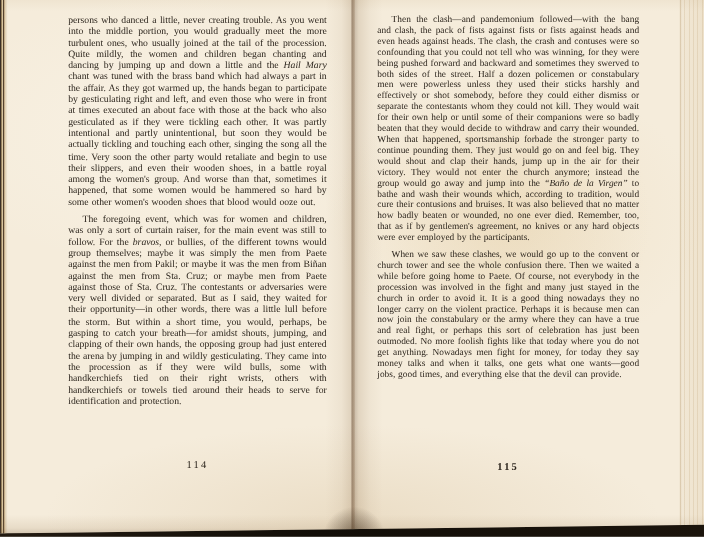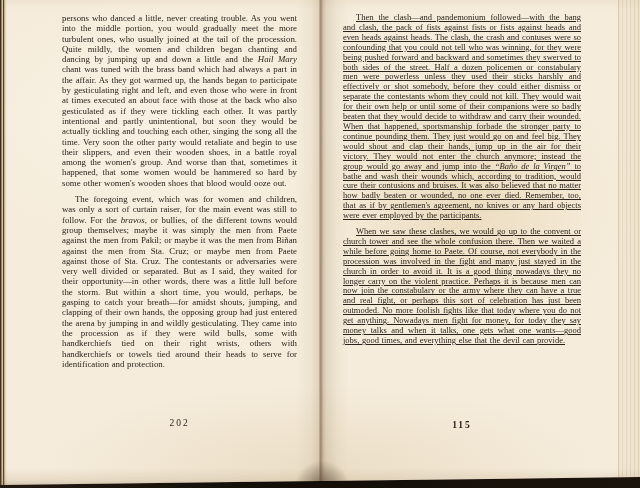--- a/index.html
+++ b/index.html
@@ -77,21 +77,21 @@
     position: absolute; left: 0; right: 0; bottom: 0; height: 20px;
     background: linear-gradient(180deg, rgba(150,118,78,0) 0%, rgba(150,118,78,0.14) 60%, rgba(105,78,48,0.32) 100%);
   }
 
   .page-text {
     position: absolute; top: 13px;
     color: var(--ink, #2b241c);
     text-align: justify;
   }
   .page-text.left  { left: 62px;  width: 235px; font-size: 8.8px; line-height: 10.3px; }
-  .page-text.right { left: 343px; width: 238px; font-size: 8.5px; line-height: 9.9px; text-decoration: underline;  }
+  .page-text.right { left: 343px; width: 238px; font-size: 8.5px; line-height: 9.9px;  }
 
   .para { margin: 0; word-spacing: 0.06em; }
   .para + .para { margin-top: 6px; }
   .para.indent { text-indent: 13px; }
   .para i { font-style: italic; }
 
   .pagenum {
     position: absolute; text-align: center;
     color: var(--ink, #2b241c);
     font-size: 9.5px; letter-spacing: 2px;
@@ -114,17 +114,17 @@
     <div class="page-text left">
         <p class="para"><span>persons who danced a little, never creating trouble. As you went into the middle portion, you would gradually meet the more turbulent ones, who usually joined at the tail of the procession. Quite mildly, the women and children began chanting and dancing by jumping up and down a little and the </span><i>Hail Mary</i><span> chant was tuned with the brass band which had always a part in the affair. As they got warmed up, the hands began to participate by gesticulating right and left, and even those who were in front at times executed an about face with those at the back who also gesticulated as if they were tickling each other. It was partly intentional and partly unintentional, but soon they would be actually tickling and touching each other, singing the song all the time. Very soon the other party would retaliate and begin to use their slippers, and even their wooden shoes, in a battle royal among the women's group. And worse than that, sometimes it happened, that some women would be hammered so hard by some other women's wooden shoes that blood would ooze out.</span></p>
         <p class="para indent"><span>The foregoing event, which was for women and children, was only a sort of curtain raiser, for the main event was still to follow. For the </span><i>bravos</i><span>, or bullies, of the different towns would group themselves; maybe it was simply the men from Paete against the men from Pakil; or maybe it was the men from Biñan against the men from Sta. Cruz; or maybe men from Paete against those of Sta. Cruz. The contestants or adversaries were very well divided or separated. But as I said, they waited for their opportunity—in other words, there was a little lull before the storm. But within a short time, you would, perhaps, be gasping to catch your breath—for amidst shouts, jumping, and clapping of their own hands, the opposing group had just entered the arena by jumping in and wildly gesticulating. They came into the procession as if they were wild bulls, some with handkerchiefs tied on their right wrists, others with handkerchiefs or towels tied around their heads to serve for identification and protection.</span></p>
       </div>
 
     <div class="page-text right">
         <p class="para indent"><span>Then the clash—and pandemonium followed—with the bang and clash, the pack of fists against fists or fists against heads and even heads against heads. The clash, the crash and contuses were so confounding that you could not tell who was winning, for they were being pushed forward and backward and sometimes they swerved to both sides of the street. Half a dozen policemen or constabulary men were powerless unless they used their sticks harshly and effectively or shot somebody, before they could either dismiss or separate the contestants whom they could not kill. They would wait for their own help or until some of their companions were so badly beaten that they would decide to withdraw and carry their wounded. When that happened, sportsmanship forbade the stronger party to continue pounding them. They just would go on and feel big. They would shout and clap their hands, jump up in the air for their victory. They would not enter the church anymore; instead the group would go away and jump into the </span><i>“Baño de la Virgen”</i><span> to bathe and wash their wounds which, according to tradition, would cure their contusions and bruises. It was also believed that no matter how badly beaten or wounded, no one ever died. Remember, too, that as if by gentlemen's agreement, no knives or any hard objects were ever employed by the participants.</span></p>
         <p class="para indent"><span>When we saw these clashes, we would go up to the convent or church tower and see the whole confusion there. Then we waited a while before going home to Paete. Of course, not everybody in the procession was involved in the fight and many just stayed in the church in order to avoid it. It is a good thing nowadays they no longer carry on the violent practice. Perhaps it is because men can now join the constabulary or the army where they can have a true and real fight, or perhaps this sort of celebration has just been outmoded. No more foolish fights like that today where you do not get anything. Nowadays men fight for money, for today they say money talks and when it talks, one gets what one wants—good jobs, good times, and everything else that the devil can provide.</span></p>
       </div>
 
-    <div class="pagenum left-num">202</div>
+    <div class="pagenum left-num">114</div>
 
     <div class="pagenum right-num">115</div>
   </div>
 </div>
 
 </body></html>

